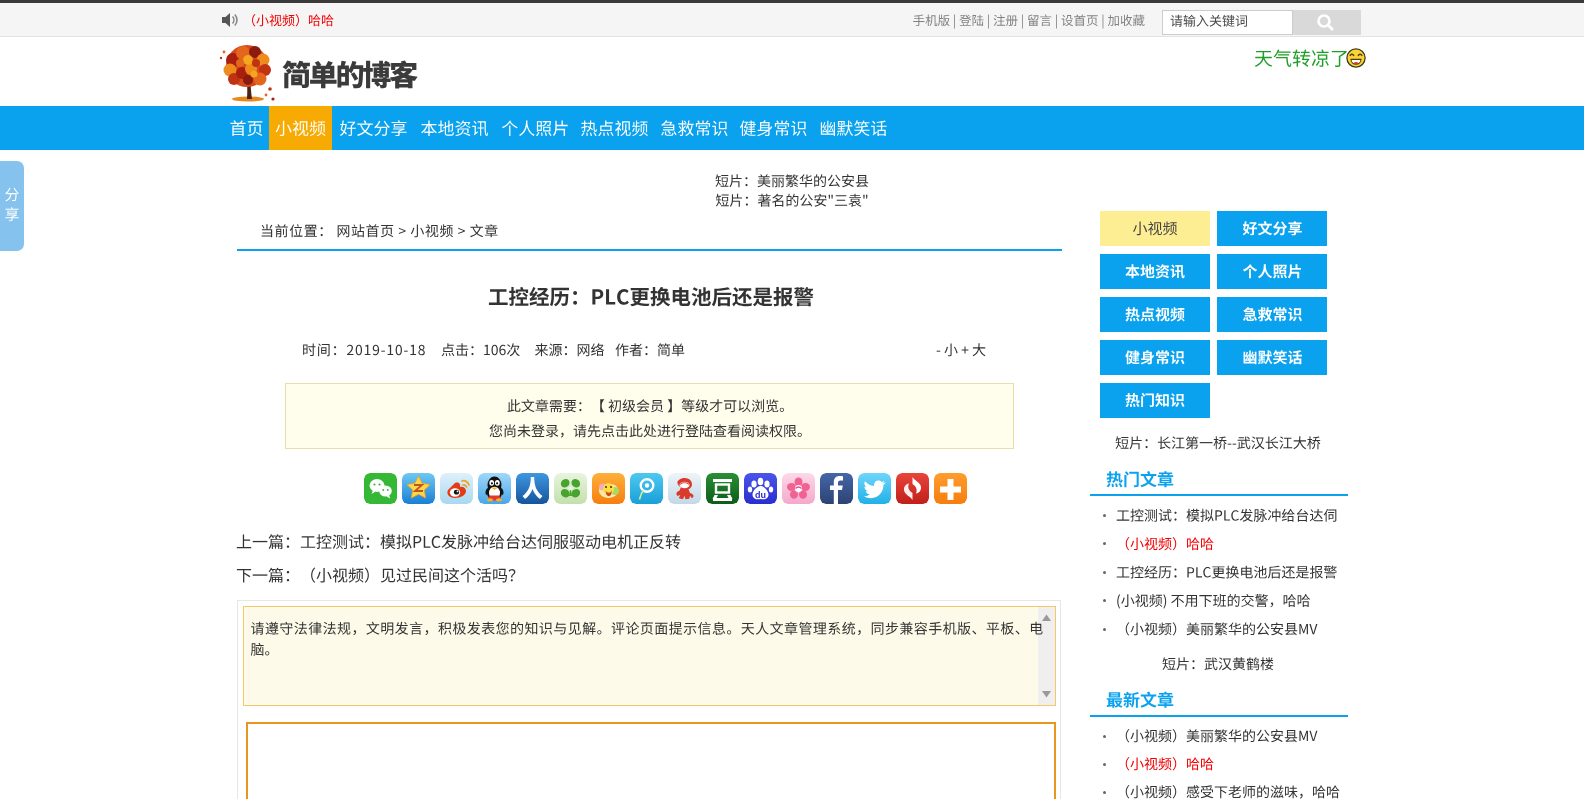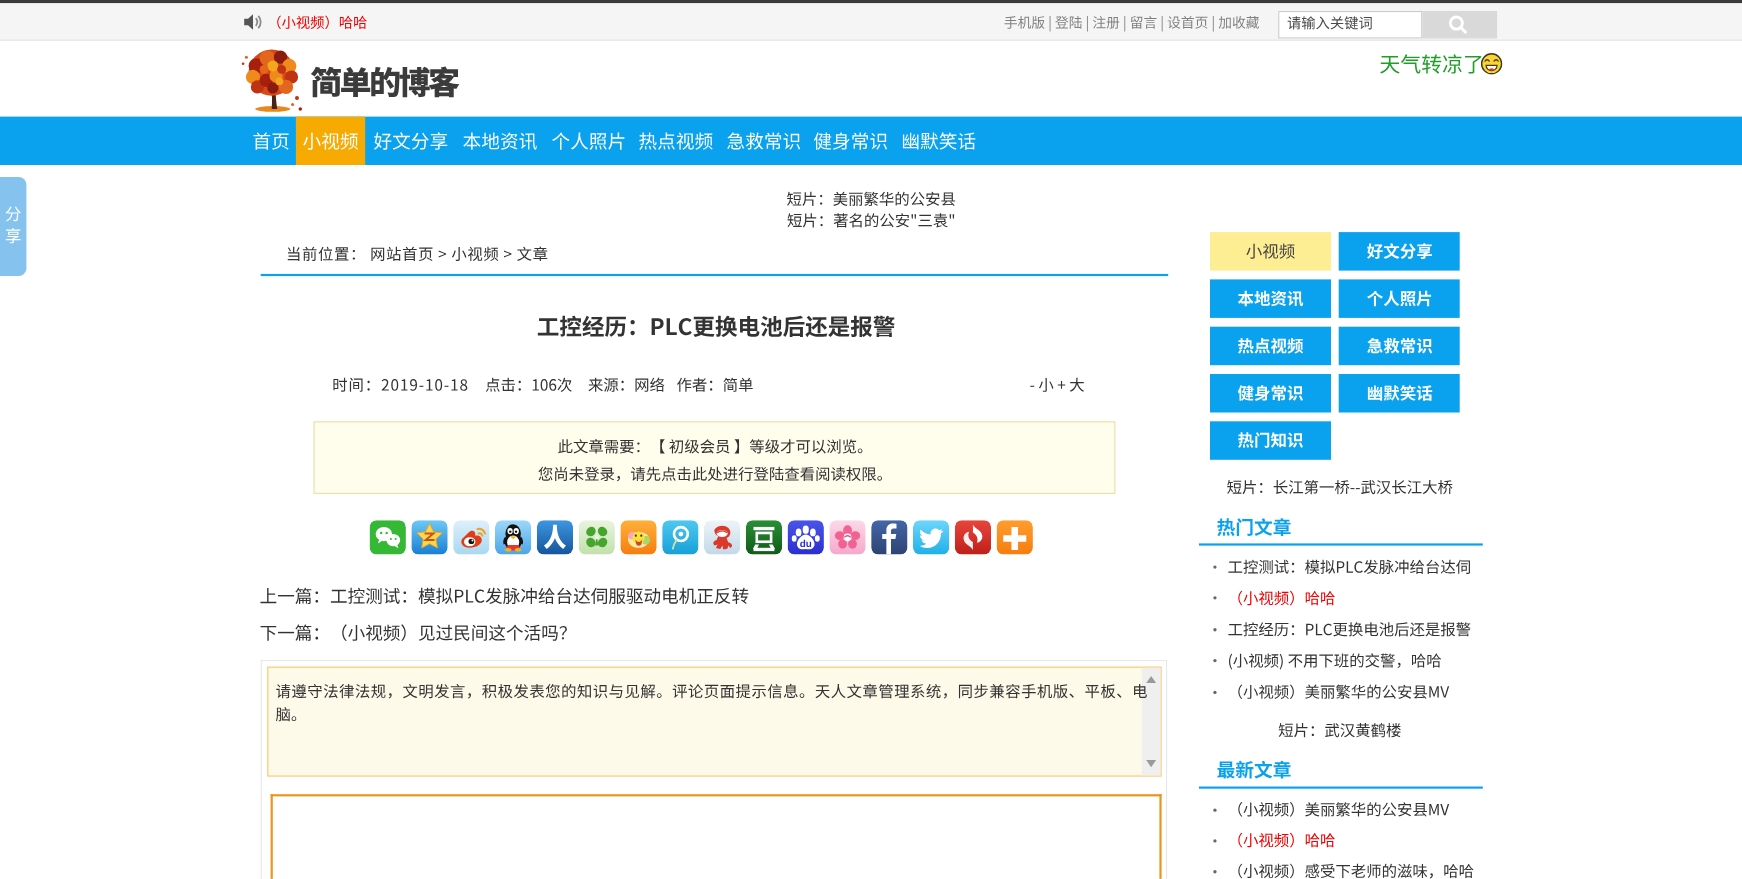--- a/index.html
+++ b/index.html
@@ -6,21 +6,21 @@
 .abs{position:absolute}
 #topstrip{left:0;top:0;width:1584px;height:3px;background:#3a3a3a}
 #topbar{left:0;top:3px;width:1584px;height:34px;background:#f5f5f5;border-bottom:1px solid #e3e3e3}
 #searchin{left:1162px;top:10px;width:131px;height:25px;background:#fff;border:1px solid #ccc}
 #searchbtn{left:1293px;top:10px;width:68px;height:25px;background:#d9d9d9}
 #nav{left:0;top:106px;width:1584px;height:44px;background:#0aa2ef}
 #navactive{left:269px;top:106px;width:63px;height:44px;background:#f7aa02}
 #sharetab{left:0;top:161px;width:24px;height:90px;background:#85c3ee;border-radius:0 7px 7px 0}
 #crumbline{left:237px;top:249px;width:825px;height:2px;background:#0aa2ef}
 #notice{left:285px;top:383px;width:729px;height:66px;background:#fffeec;border:1px solid #e7dfa7}
-#iconrow{left:336px;top:473px;height:31px;display:flex;gap:5px}
+#iconrow{left:364px;top:473px;height:31px;display:flex;gap:5px}
 .tile{width:33px;height:31px;border-radius:6px;position:relative;overflow:hidden;flex:none}
 #commentbox{left:237px;top:600px;width:824px;height:199px;border:1px solid #e7e7e7;border-bottom:none}
 #ta1{left:243px;top:606px;width:813px;height:100px;background:#fdfae9;border:1px solid #f5c766}
 #sb{position:absolute;right:0;top:0;width:17px;height:98px;background:#efefef}
 .sbarr{position:absolute;left:1px;width:15px;height:14px}
 #ta2{left:246px;top:722px;width:810px;height:77px;background:#fff;border:2px solid #e9961e;border-bottom:none}
 .ybtn{background:#feee93;width:110px;height:35px}
 .bbtn{background:#0aa2ef;width:110px;height:35px}
 .hline{height:2px;background:#0aa2ef;left:1090px;width:258px}
 .dot{position:absolute;width:3px;height:3px;border-radius:50%;background:#666}

